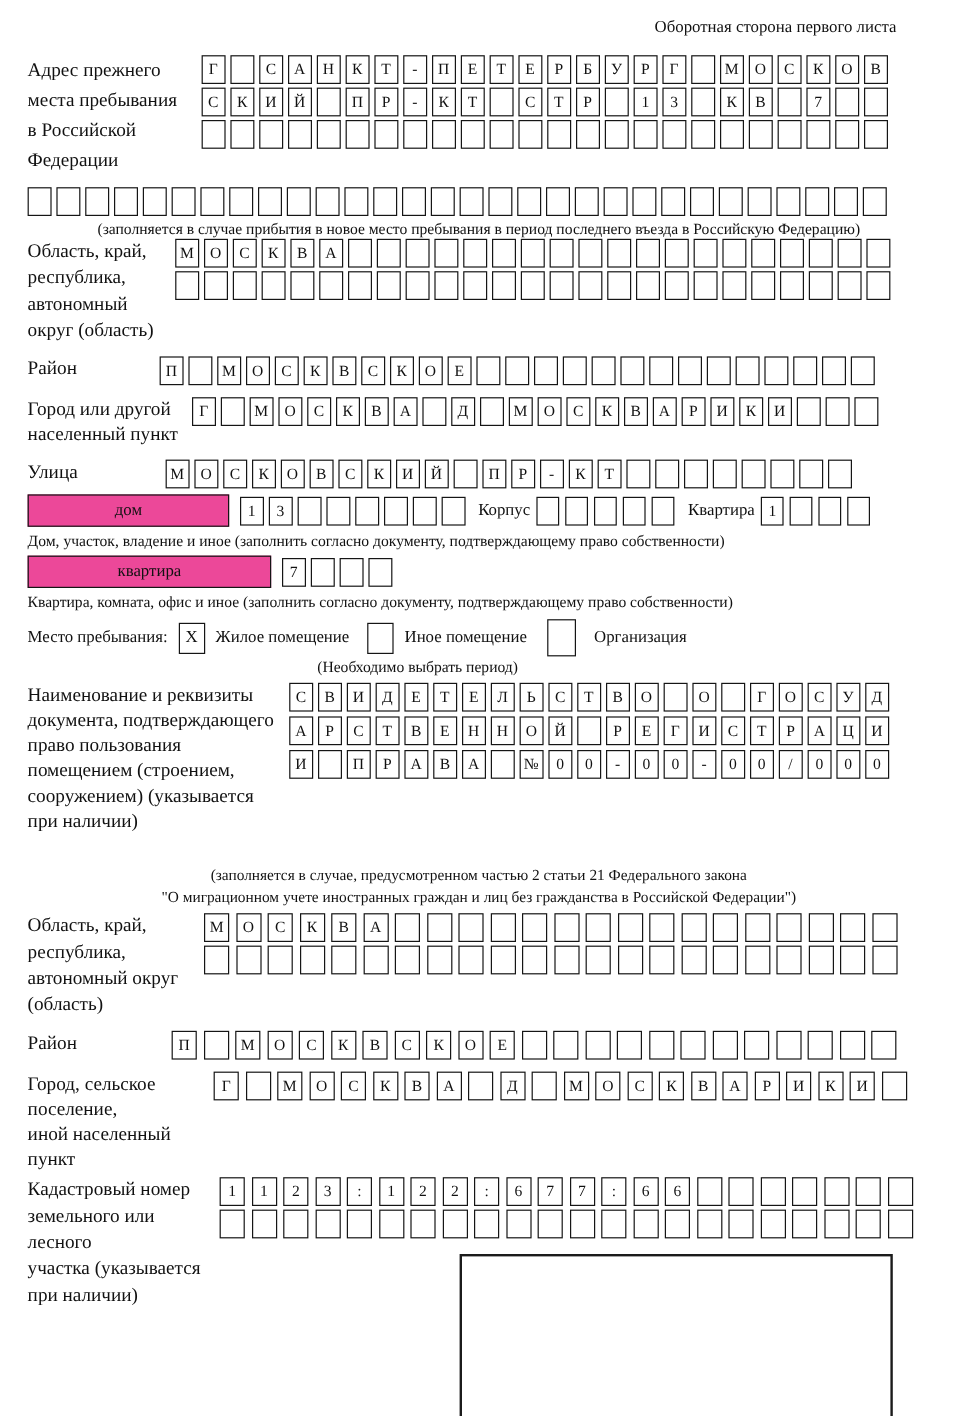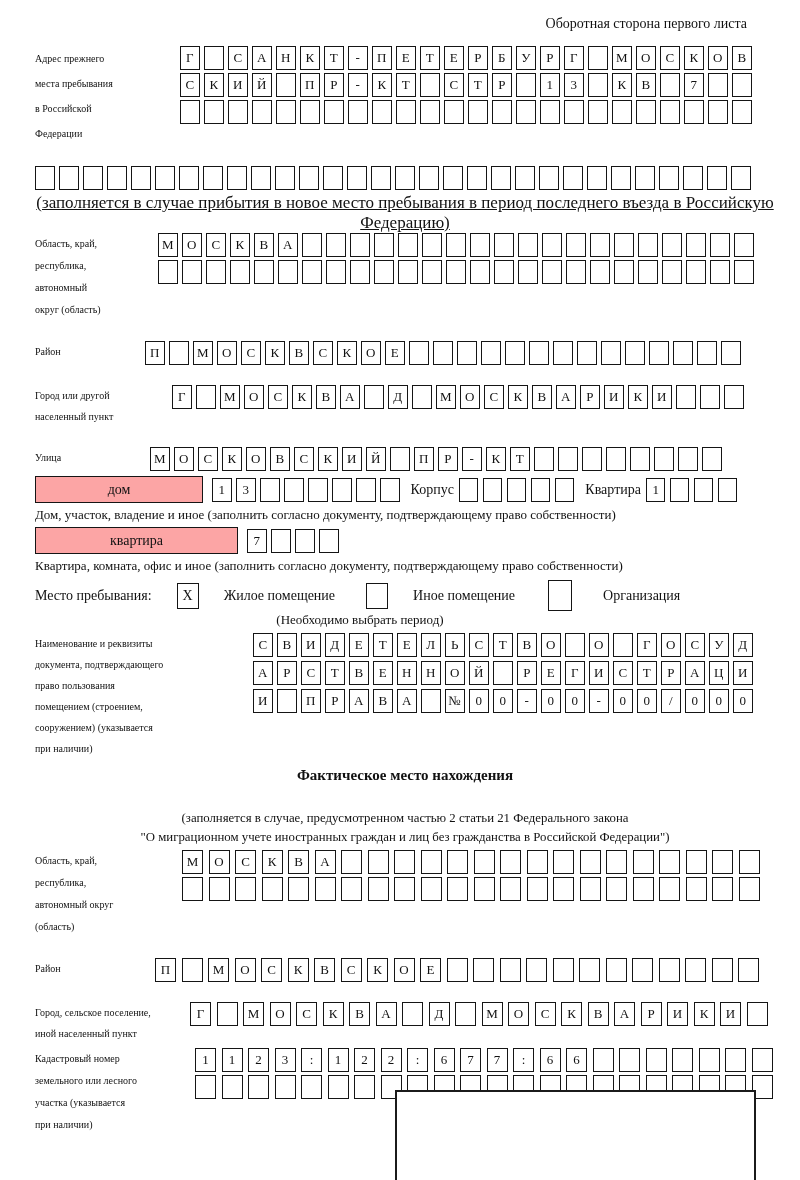--- a/index.html
+++ b/index.html
@@ -1,44 +1,44 @@
 <!DOCTYPE html>
 <html lang="ru"><head>
 <meta charset="utf-8">
 <style>
   html,body{margin:0;padding:0;background:#fff;color:#111;}
   body{width:800px;height:1180px;overflow:hidden;font-family:"Liberation Serif","DejaVu Serif",serif;}
-  .page{width:800px;height:1180px;box-sizing:border-box;padding:16px 25px 0 35px;overflow:hidden;position:relative;}
+  .page{width:800px;height:1180px;box-sizing:border-box;padding:16px 25px 0 23px;overflow:hidden;position:relative;}
   .side-note{text-align:right;font-size:14px;margin-right:28px;}
   .frow{display:flex;align-items:flex-start;}
-  .lab{font-size:10px;line-height:22px;flex:none;}
+  .lab{font-size:16px;line-height:22px;flex:none;}
   .addr-lab{width:145px;line-height:25px;}
   .grids{display:flex;flex-direction:column;gap:3px;}
   .cellrow{display:flex;gap:4.5px;flex-wrap:nowrap;}
   .cell{flex:none;width:19.5px;height:24px;border:1.5px solid #151515;box-sizing:border-box;
         display:flex;align-items:center;justify-content:center;font-size:13px;background:#fff;}
   .g22{gap:5.5px}.g22 .cell{width:21px}
   .g23{gap:5.5px}.g23 .cell{width:21px}
-  .mt2{margin-top:20px}.mt4{margin-top:4px}
+  .mt2{margin-top:10px}.mt4{margin-top:4px}
   .addr-block{margin-top:14px;}
-  .note{font-size:17px;text-decoration:underline;}
+  .note{font-size:13px;}
   .note-center{text-align:center;margin-top:3px;}
   .sec-title{text-align:center;font-weight:bold;font-size:15px;margin:6px 0 4px 0;}
   .inline-lab{font-size:14px;flex:none;}
   .lab-rayon{width:110px;}
   .lab-gorod{width:137px;}
   .lab-ulitsa{width:115px;}
   .house-row{display:flex;align-items:center;margin-top:5px;}
-  .widebox{border:1.6px solid #151515;height:27px;box-sizing:border-box;background:#fca5a5;
+  .widebox{border:1.6px solid #151515;height:27px;box-sizing:border-box;background:#ec4899;
            display:flex;align-items:center;justify-content:center;font-size:14px;flex:none;}
   .dom-box{width:168px;margin-right:9px;}
   .kv-box{width:203px;margin-right:9px;}
   .sep-lab{margin:0 5px 0 11px;}
   .field-note{font-size:13px;margin:4px 0 4px 0;}
-  .stay-row{display:flex;align-items:center;margin-top:6px;gap:25px;font-size:14px;}
+  .stay-row{display:flex;align-items:center;margin-top:6px;gap:9px;font-size:14px;}
   .cbox{flex:none;width:22px;height:26px;border:1.6px solid #151515;box-sizing:border-box;background:#fff;
         display:flex;align-items:center;justify-content:center;font-size:14px;}
   .cbox.tall{width:24px;height:31px;margin-left:8px;}
   .stay-note{font-size:13px;text-align:center;width:330px;margin:1px 0 5px 160px;}
   .doc-lab{width:218px;line-height:21px;}
   .fact-title{text-align:center;font-weight:bold;font-size:15px;margin:8px 0 2px 0;}
   .fact-note{text-align:center;font-size:12.8px;line-height:19px;margin-bottom:3px;margin-top:25px;}
   .lab-reg2{width:147px;}
   .lab-rayon2{width:120px;}
   .lab-gorod2{width:155px;line-height:21px;}
@@ -444,21 +444,20 @@
           <span class="cell">0</span>
           <span class="cell">0</span>
           <span class="cell">/</span>
           <span class="cell">0</span>
           <span class="cell">0</span>
           <span class="cell">0</span>
         </div>
     </div>
   </div>
 
-  <div class="fact-title">Фактическое место нахождения</div>
   <div class="fact-note">(заполняется в случае, предусмотренном частью 2 статьи 21 Федерального закона<br>"О миграционном учете иностранных граждан и лиц без гражданства в Российской Федерации")</div>
 
   <div class="frow">
     <div class="lab lab-reg2">Область, край,<br>республика,<br>автономный округ<br>(область)</div>
     <div class="grids">
       <div class="cellrow g22">
           <span class="cell">М</span>
           <span class="cell">О</span>
           <span class="cell">С</span>
           <span class="cell">К</span>

